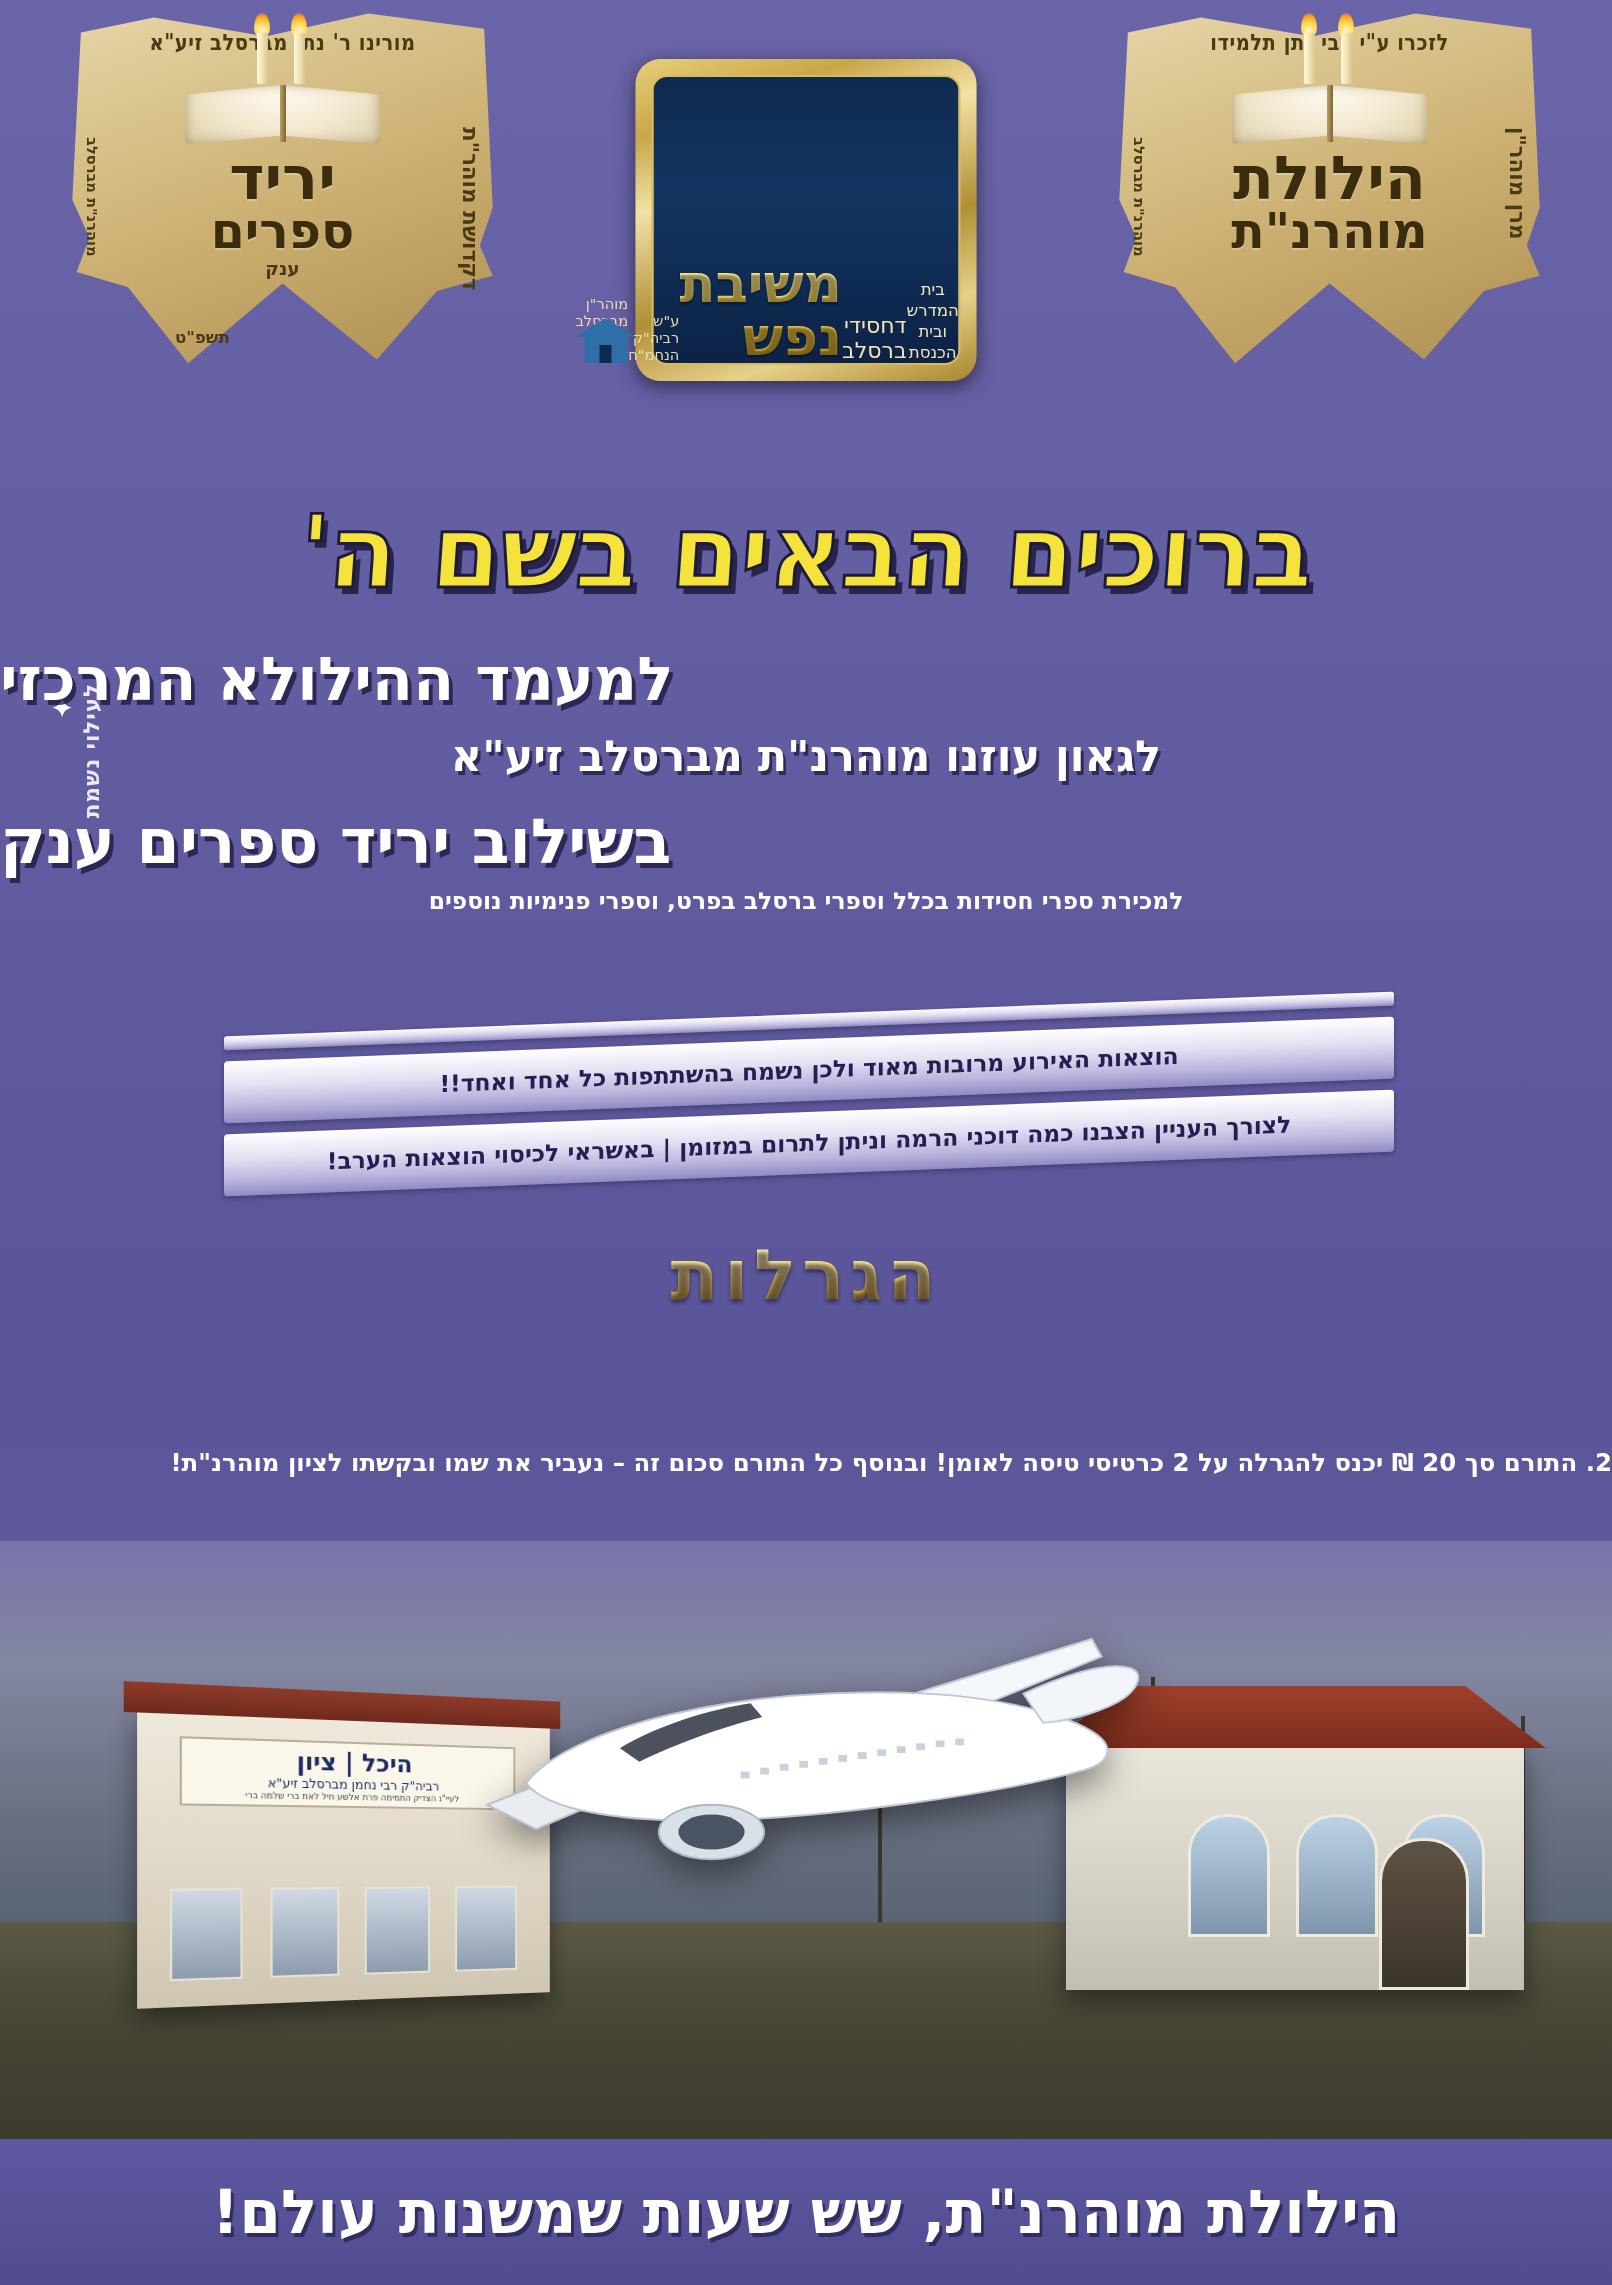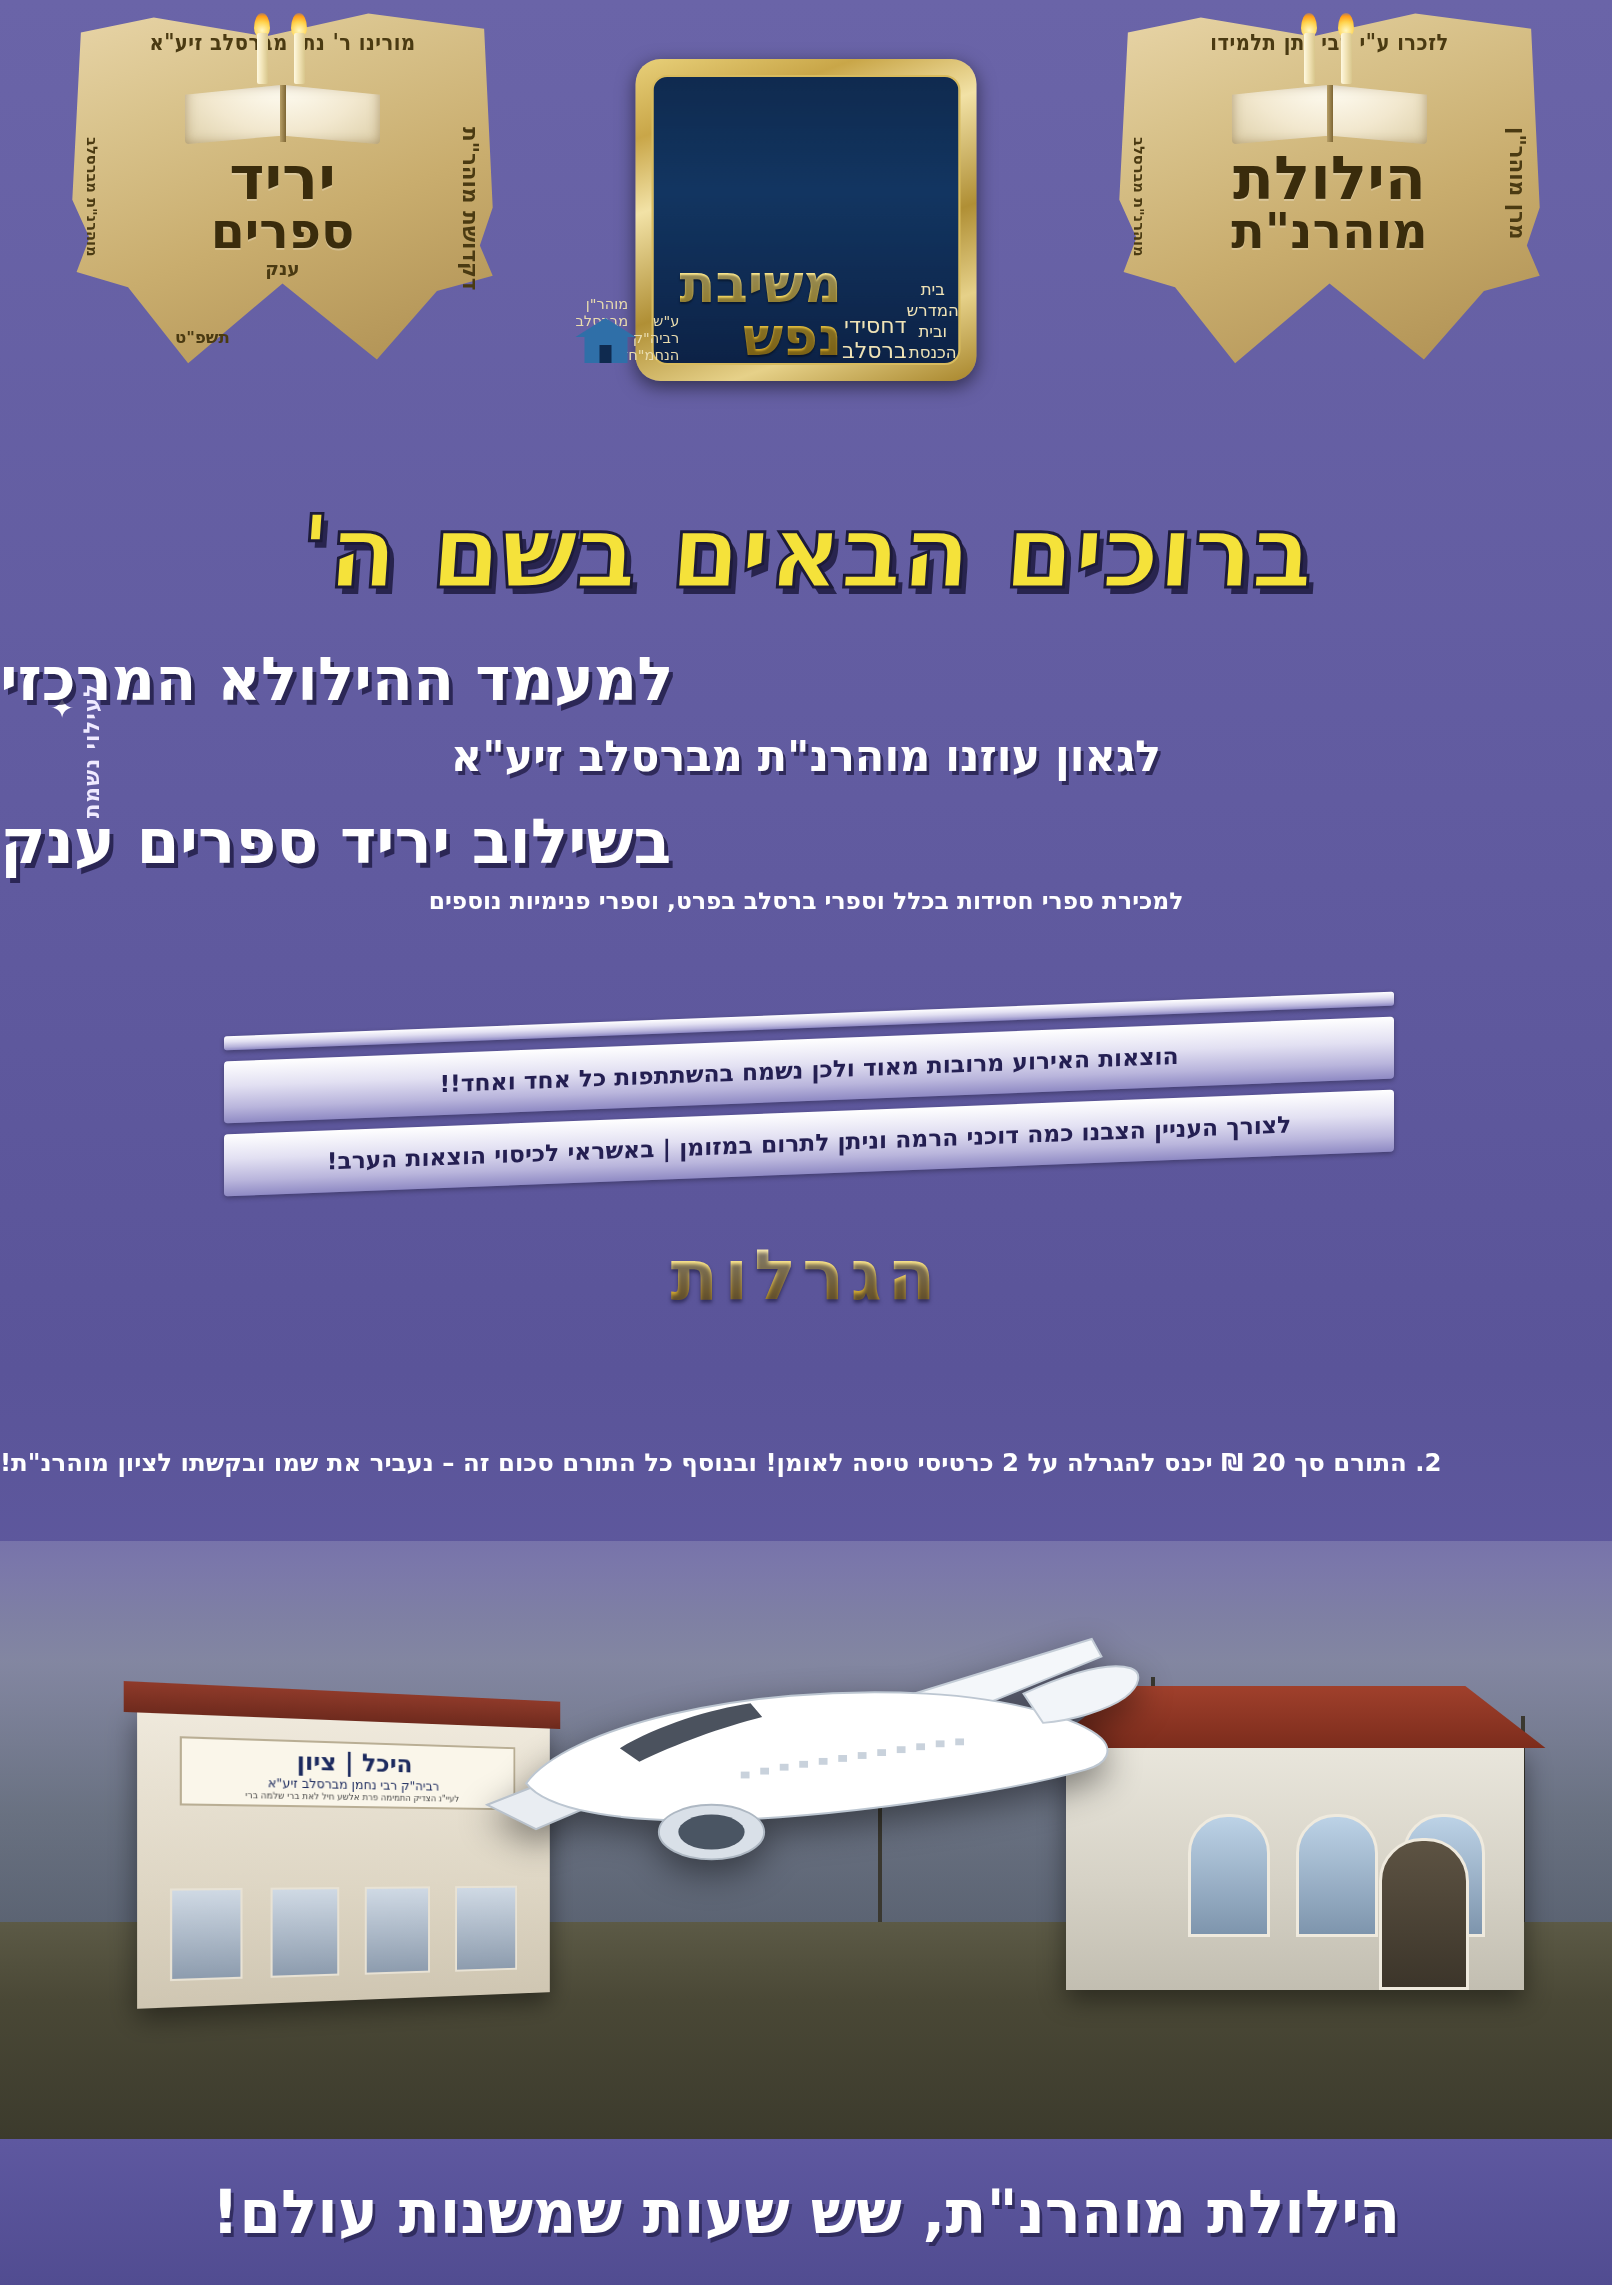--- a/index.html
+++ b/index.html
@@ -173,21 +173,21 @@
   }
   .raffle-intro{
     position:absolute;top:1346px;left:0;right:0;text-align:center;
     font-size:26px;font-weight:bold;color:#ffffff;
   }
   .raffle-1{
     position:absolute;top:1399px;left:0;right:0;text-align:center;
     font-size:24.4px;font-weight:bold;color:#ffffff;
   }
   .raffle-2{
-    position:absolute;top:1448px;left:0;right:0;text-align:left;
+    position:absolute;top:1448px;left:0;right:0;text-align:right;
     font-size:24.4px;font-weight:bold;color:#ffffff;
   }
 
   
   .photo{
     position:absolute;top:1541px;left:0;width:1612px;height:605px;
     background:linear-gradient(180deg,#6b66ac 0%,#6f6ab0 4%,#5d6a7e 12%,#4d5a6b 40%,#3f4a58 70%,#46516a 100%);
     overflow:hidden;
   }
   .sky{

